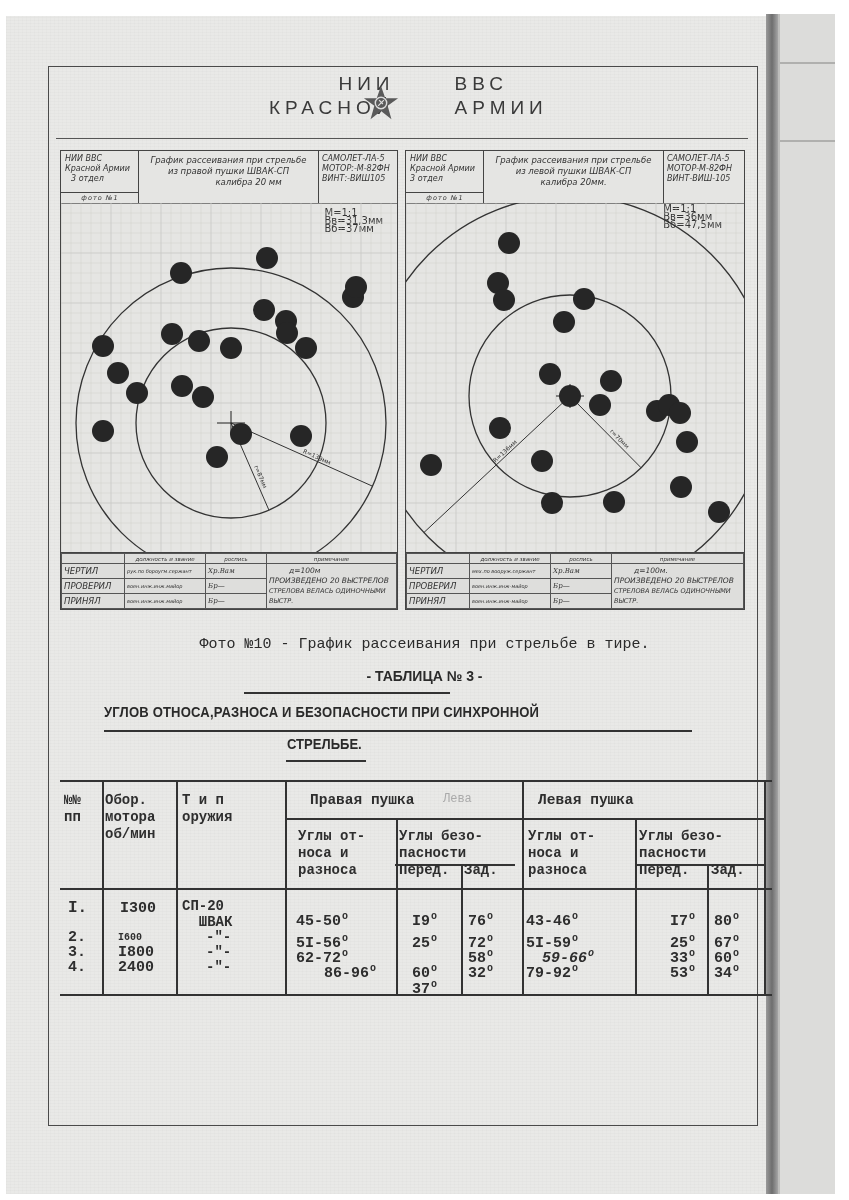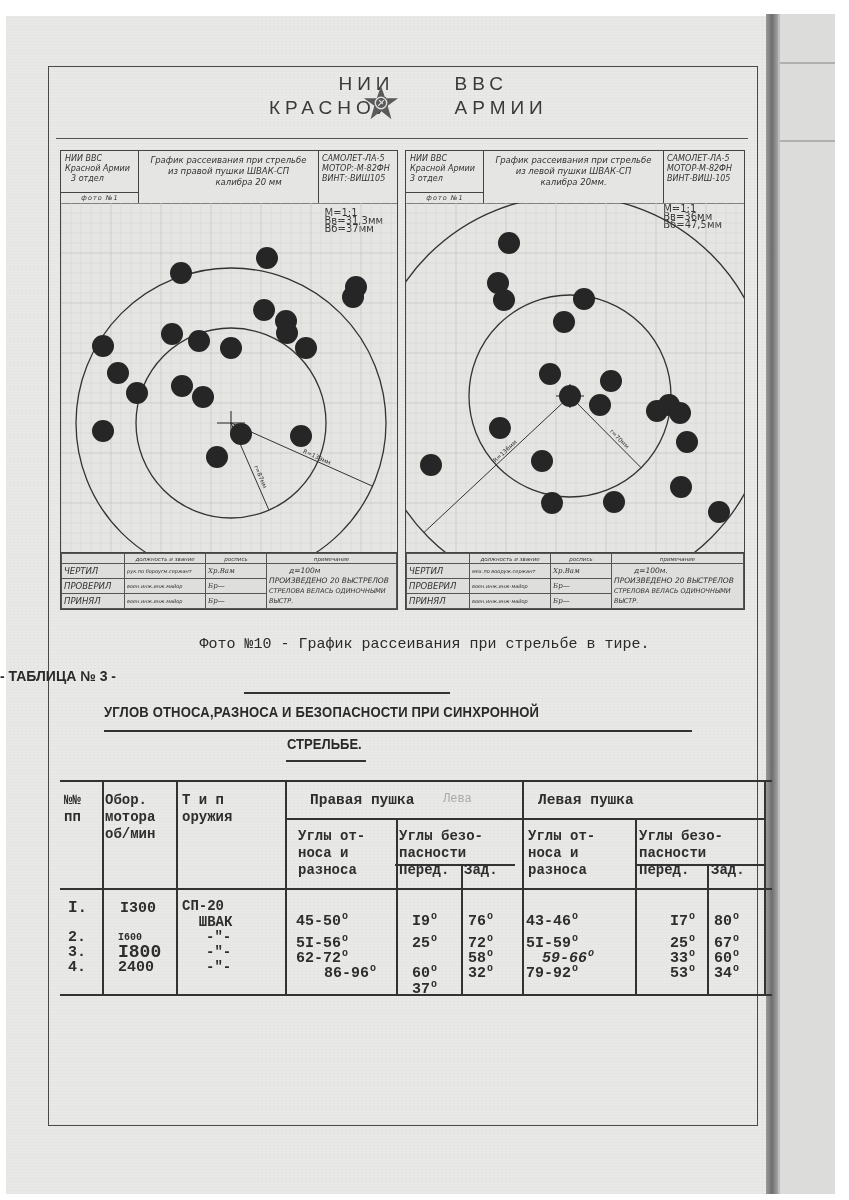--- a/index.html
+++ b/index.html
@@ -32,21 +32,21 @@
   .sig { position:absolute; left:0; bottom:0; width:100%; height:56px; border-top:1.5px solid #444; background:#dededc; font-family:"DejaVu Sans", sans-serif; font-style:italic; font-size:7px; color:#333; }
   .sig table { border-collapse:collapse; width:100%; height:100%; }
   .sig td { border:1px solid #555; padding:0 2px; vertical-align:middle; }
   .sig .role { font-size:8.5px; width:58px; }
   .sig .pos { font-size:5px; width:76px; }
   .sig .sg { font-size:7px; width:56px; font-family:"DejaVu Serif", serif; }
   .sig .note { font-size:7.5px; line-height:10px; vertical-align:top; padding-top:2px; }
   .sig .hd { font-size:5.5px; text-align:center; height:9px; }
   .typed { font-family:"Liberation Mono", "DejaVu Sans Mono", monospace; color:#2b2b2b; font-weight:normal; }
   .caption { position:absolute; left:0; width:849px; text-align:center; top:636px; font-size:15px; }
-  .tabno { position:absolute; left:0; width:849px; text-align:left; top:668px; font-size:14px; font-family:"Liberation Sans Narrow","Liberation Sans", sans-serif; font-weight:bold; }
+  .tabno { position:absolute; left:0; width:849px; text-align:center; top:668px; font-size:14px; font-family:"Liberation Sans Narrow","Liberation Sans", sans-serif; font-weight:bold; }
   .tabno-ul { position:absolute; left:244px; top:692px; width:206px; height:2px; background:#333; }
   .tabtitle1 { position:absolute; left:104px; top:704px; font-size:14.5px; font-family:"Liberation Sans", sans-serif; font-weight:bold; letter-spacing:0.2px; transform:scaleX(0.9); transform-origin:left; white-space:nowrap; }
   .tabtitle-ul { position:absolute; left:104px; top:730px; width:588px; height:2px; background:#333; }
   .tabtitle2 { position:absolute; left:287px; top:736px; font-size:14.5px; font-family:"Liberation Sans", sans-serif; font-weight:bold; transform:scaleX(0.9); transform-origin:left; }
   .tabtitle2-ul { position:absolute; left:286px; top:760px; width:80px; height:2px; background:#333; }
   .dtable { position:absolute; left:60px; top:780px; width:712px; height:216px; }
   .dtable .hl { position:absolute; background:#333; }
   .cell { position:absolute; font-family:"Liberation Mono","DejaVu Sans Mono", monospace; font-weight:bold; font-size:14px; color:#2e2e2e; line-height:17px; white-space:pre; }
   .cell sup { font-size:10px; vertical-align:6px; margin-left:1px; }
   .stack { line-height:15px; }
@@ -451,21 +451,21 @@
 
   <div class="cell" style="left:8px;top:120px;font-size:16px">I.</div>
   <div class="cell" style="left:60px;top:120px;font-size:15px">I300</div>
   <div class="cell" style="left:122px;top:118px;line-height:16px">СП-20
   ШВАК</div>
 
   <div class="cell stack" style="left:8px;top:150px;font-size:15px">2.</div>
   <div class="cell stack" style="left:8px;top:165px;font-size:15px">3.</div>
   <div class="cell stack" style="left:8px;top:180px;font-size:15px">4.</div>
   <div class="cell stack" style="left:58px;top:150px;font-size:10px">I600</div>
-  <div class="cell stack" style="left:58px;top:165px;font-size:18px">I800</div>
+  <div class="cell stack" style="left:58px;top:165px;font-size:15px">I800</div>
   <div class="cell stack" style="left:58px;top:180px;font-size:15px">2400</div>
   <div class="cell stack" style="left:146px;top:150px">-"-</div>
   <div class="cell stack" style="left:146px;top:165px">-"-</div>
   <div class="cell stack" style="left:146px;top:180px">-"-</div>
 
   <div id="deg-cells">
       <div class="cell" style="left: 236px; top: 128px; font-size: 15px;"><span>45-50</span><sup>o</sup></div>
       <div class="cell" style="left: 352px; top: 128px; font-size: 15px;"><span>I9</span><sup>o</sup></div>
       <div class="cell" style="left: 408px; top: 128px; font-size: 15px;"><span>76</span><sup>o</sup></div>
       <div class="cell" style="left: 466px; top: 128px; font-size: 15px;"><span>43-46</span><sup>o</sup></div>

